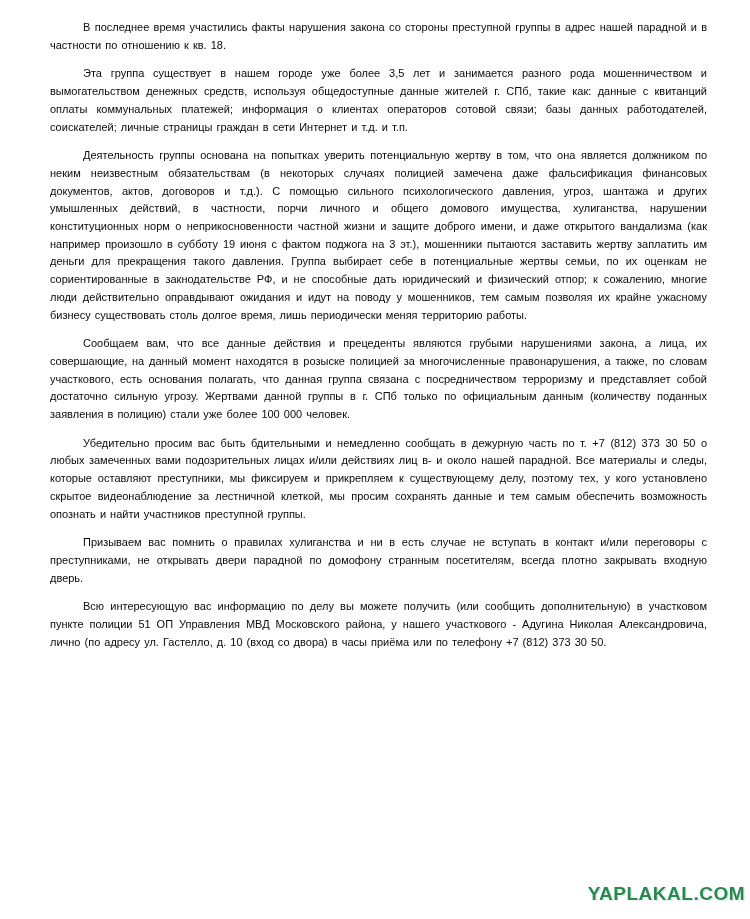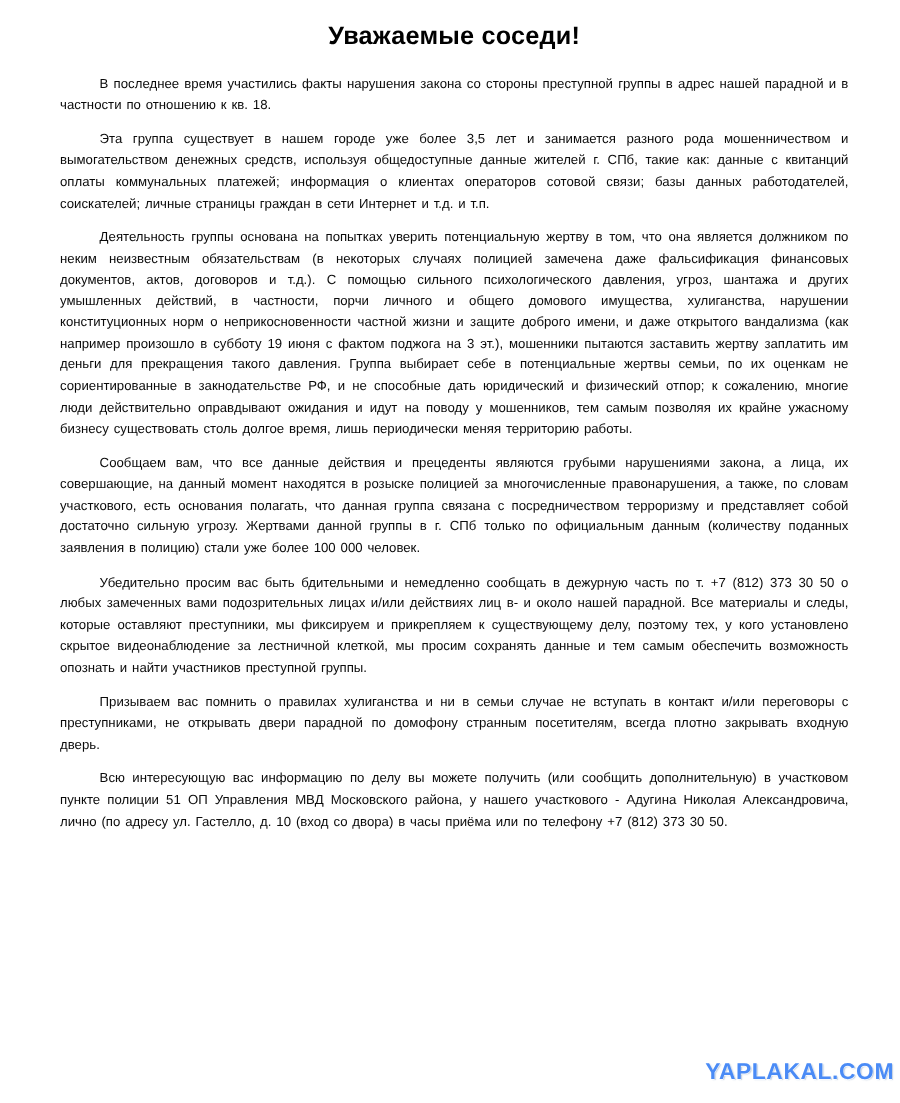--- a/index.html
+++ b/index.html
@@ -41,24 +41,23 @@
     letter-spacing: 0.5px;
     opacity: 0.92;
     text-shadow: 0 1px 0 rgba(255,255,255,0.85), 0 -1px 0 rgba(255,255,255,0.5), 1px 1px 1px rgba(120,150,185,0.5);
     pointer-events: none;
   }
 </style>
 </head>
 <body>
 
 <div class="page">
-  <h1 class="doc-title">Уважаемые соседи!</h1>
   <div class="doc-body" id="doc-body">
       <p><span>В последнее время участились факты нарушения закона со стороны преступной группы в адрес нашей парадной и в частности по отношению к кв. 18.</span></p>
       <p><span>Эта группа существует в нашем городе уже более 3,5 лет и занимается разного рода мошенничеством и вымогательством денежных средств, используя общедоступные данные жителей г. СПб, такие как: данные с квитанций оплаты коммунальных платежей; информация о клиентах операторов сотовой связи; базы данных работодателей, соискателей; личные страницы граждан в сети Интернет и т.д. и т.п.</span></p>
       <p><span>Деятельность группы основана на попытках уверить потенциальную жертву в том, что она является должником по неким неизвестным обязательствам (в некоторых случаях полицией замечена даже фальсификация финансовых документов, актов, договоров и т.д.). С помощью сильного психологического давления, угроз, шантажа и других умышленных действий, в частности, порчи личного и общего домового имущества, хулиганства, нарушении конституционных норм о неприкосновенности частной жизни и защите доброго имени, и даже открытого вандализма (как например произошло в субботу 19 июня с фактом поджога на 3 эт.), мошенники пытаются заставить жертву заплатить им деньги для прекращения такого давления. Группа выбирает себе в потенциальные жертвы семьи, по их оценкам не сориентированные в закнодательстве РФ, и не способные дать юридический и физический отпор; к сожалению, многие люди действительно оправдывают ожидания и идут на поводу у мошенников, тем самым позволяя их крайне ужасному бизнесу существовать столь долгое время, лишь периодически меняя территорию работы.</span></p>
       <p><span>Сообщаем вам, что все данные действия и прецеденты являются грубыми нарушениями закона, а лица, их совершающие, на данный момент находятся в розыске полицией за многочисленные правонарушения, а также, по словам участкового, есть основания полагать, что данная группа связана с посредничеством терроризму и представляет собой достаточно сильную угрозу. Жертвами данной группы в г. СПб только по официальным данным (количеству поданных заявления в полицию) стали уже более 100 000 человек.</span></p>
       <p><span>Убедительно просим вас быть бдительными и </span><span class="b">немедленно сообщать в дежурную часть по т. +7 (812) 373 30 50 о любых замеченных вами подозрительных лицах и/или действиях лиц</span><span> в- и около нашей парадной. Все материалы и следы, которые оставляют преступники, мы фиксируем и прикрепляем к существующему делу, поэтому тех, у кого установлено скрытое видеонаблюдение за лестничной клеткой, мы просим сохранять данные и тем самым обеспечить возможность опознать и найти участников преступной группы.</span></p>
-      <p><span>Призываем вас помнить о правилах хулиганства и </span><span class="b">ни в семьи случае</span><span> не вступать в контакт и/или переговоры с преступниками, не открывать двери парадной по домофону странным посетителям, всегда плотно закрывать входную дверь.</span></p>
+      <p><span>Призываем вас помнить о правилах хулиганства и </span><span class="b">ни в есть случае</span><span> не вступать в контакт и/или переговоры с преступниками, не открывать двери парадной по домофону странным посетителям, всегда плотно закрывать входную дверь.</span></p>
       <p class="bold-par"><span class="b">Всю интересующую вас информацию по делу вы можете получить (или сообщить дополнительную) в участковом пункте полиции 51 ОП Управления МВД Московского района, у нашего участкового - Адугина Николая Александровича, лично (по адресу ул. Гастелло, д. 10 (вход со двора) в часы приёма или по телефону +7 (812) 373 30 50.</span></p>
     </div>
-  <div class="watermark" style="color: #3b82f6; margin-left: 25px;">YAPLAKAL.COM</div>
+  <div class="watermark" style="color: #15803d; margin-left: 25px;">YAPLAKAL.COM</div>
 </div>
 
 </body></html>

